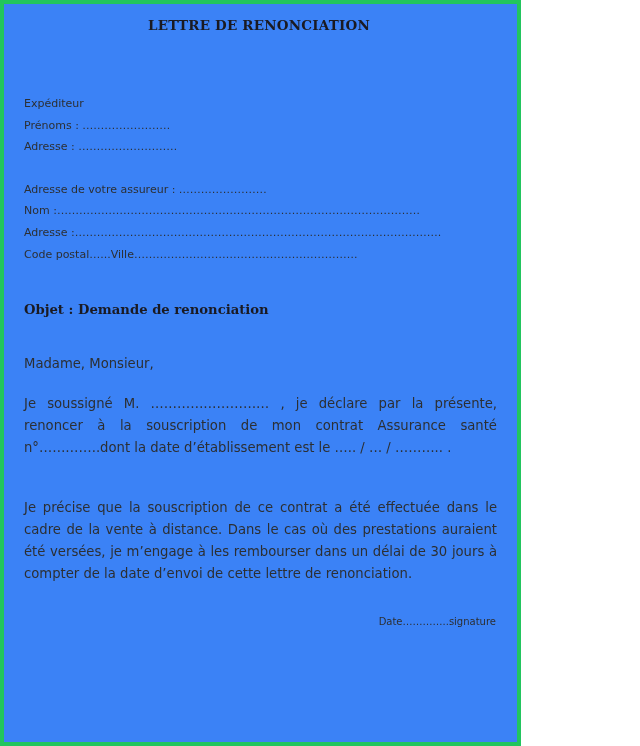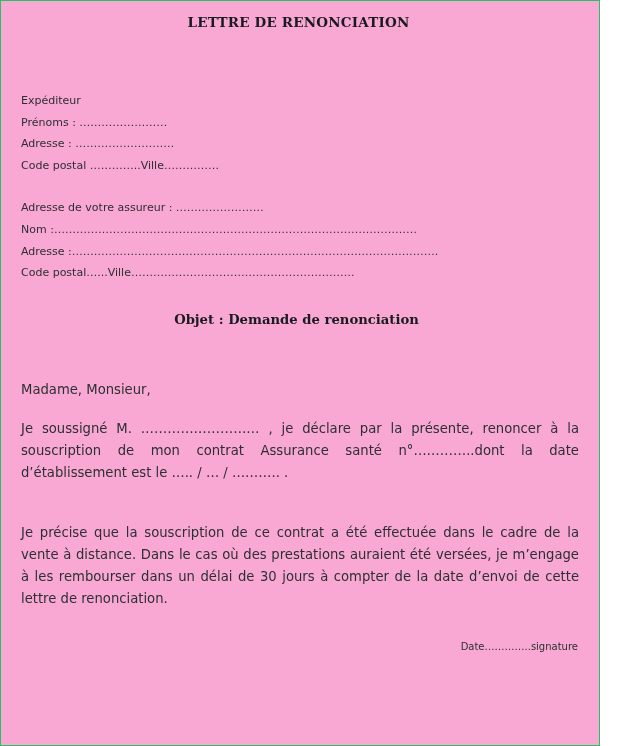--- a/index.html
+++ b/index.html
@@ -5,25 +5,25 @@
   html, body {
     margin: 0;
     padding: 0;
     background: #ffffff;
   }
   body {
     font-family: "DejaVu Sans", sans-serif;
   }
   .page {
     position: relative;
-    width: 600px;
+    width: 521px;
     height: 746px;
     box-sizing: border-box;
-    background: #f9a8d4;
-    border: 1px solid #22c55e;
+    background: #3b82f6;
+    border: 4px solid #22c55e;
     overflow: hidden;
   }
   .inner {
     position: absolute;
     left: 0;
     top: 0;
     right: 0;
     bottom: 0;
     padding: 10px 19px 0 20px;
     box-sizing: border-box;
@@ -47,34 +47,34 @@
   }
   .line {
     white-space: pre;
     overflow: hidden;
   }
 
   .spacer-sender { height: 60px; }
   .spacer-contract { height: 21px; }
 
   .objet {
-    text-align: center;
+    text-align: left;
     font-family: "DejaVu Serif", serif;
     font-weight: bold;
     font-size: 13.2px;
     color: #1a1a22;
-    margin-top: 28px;
+    margin-top: 37px;
     padding-right: 8px;
   }
 
   .salutation {
     color: #2c2f33;
     font-size: 13.2px;
     line-height: 21.6px;
-    margin-top: 52px;
+    margin-top: 36px;
   }
 
   .para {
     color: #2c2f33;
     font-size: 13.2px;
     line-height: 22px;
     text-align: justify;
     text-justify: inter-word;
     margin-top: 18px;
     padding-right: 1px;
@@ -99,21 +99,20 @@
   <div class="inner">
 
     <div class="doc-title">LETTRE DE RENONCIATION</div>
 
     <div class="spacer-sender"></div>
 
     <div class="block">
       <div class="line">Expéditeur</div>
       <div class="line">Prénoms : ……………………</div>
       <div class="line">Adresse : ………………………</div>
-      <div class="line">Code postal …………..Ville……………</div>
     </div>
 
     <div class="spacer-contract"></div>
 
     <div class="block">
       <div class="line">Adresse de votre assureur : ……………………</div>
       <div class="line">Nom :………………………………………………………………………………………</div>
       <div class="line">Adresse :……………………………………………………………………………………….</div>
       <div class="line">Code postal…...Ville…………………………………………………….</div>
     </div>

